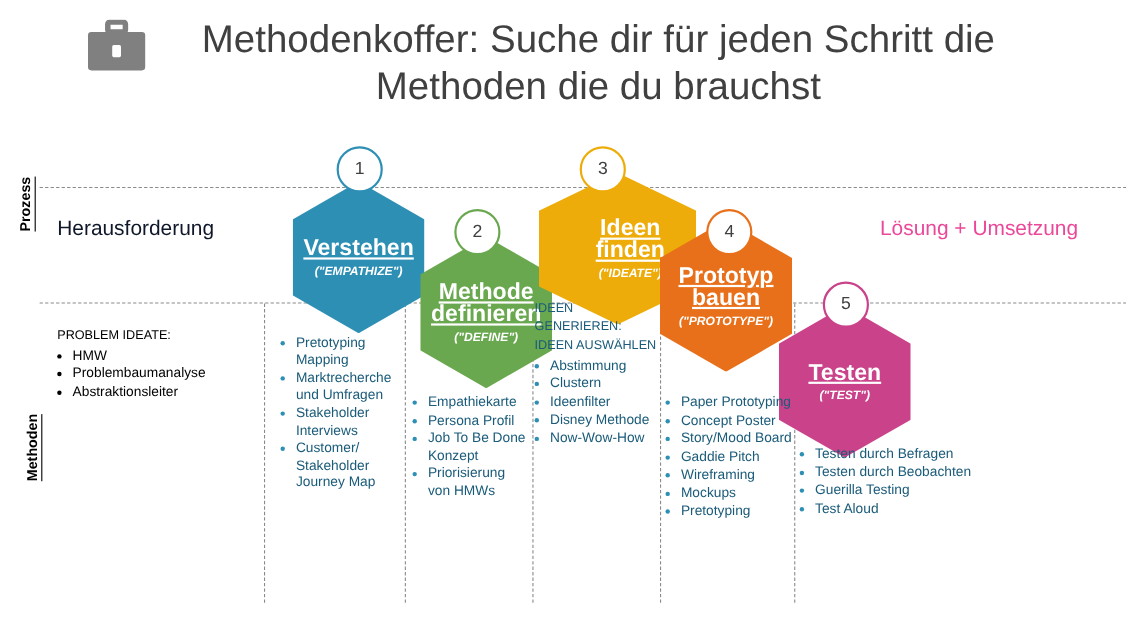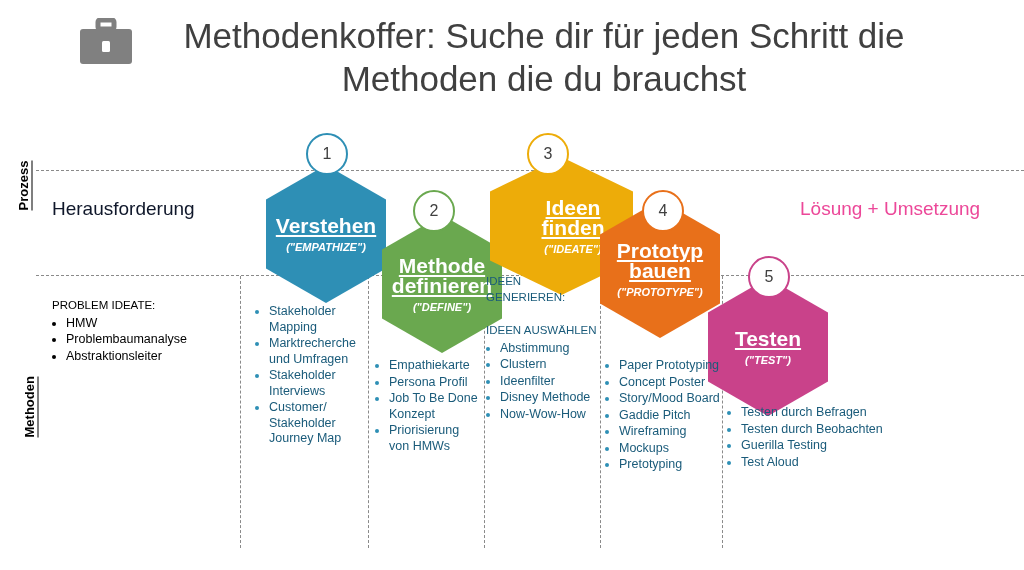--- a/index.html
+++ b/index.html
@@ -263,39 +263,39 @@
   <div class="mhead">PROBLEM IDEATE:</div>
   <ul>
     <li>HMW</li>
     <li>Problembaumanalyse</li>
     <li>Abstraktionsleiter</li>
   </ul>
 </div>
 
 <div class="mcol col-1" style="left:255px; top:304px; width:108px;">
   <ul>
-    <li>Stakeholder Mapping</li>
+    <li>Pretotyping Mapping</li>
     <li>Marktrecherche und Umfragen</li>
     <li>Stakeholder Interviews</li>
     <li>Customer/ Stakeholder Journey Map</li>
   </ul>
 </div>
 
 <div class="mcol col-1" style="left:375px; top:358px; width:105px;">
   <ul>
     <li>Empathiekarte</li>
     <li>Persona Profil</li>
     <li>Job To Be Done Konzept</li>
     <li>Priorisierung von HMWs</li>
   </ul>
 </div>
 
 <div class="mcol col-1" style="left:486px; top:274px; width:112px;">
   <div class="mhead">IDEEN GENERIEREN:</div>
-  <div class="mhead" style="margin-top:18px;">IDEEN AUSWÄHLEN</div>
+  <div class="mhead" style="margin-top:2px;">IDEEN AUSWÄHLEN</div>
   <ul>
     <li>Abstimmung</li>
     <li>Clustern</li>
     <li>Ideenfilter</li>
     <li>Disney Methode</li>
     <li>Now-Wow-How</li>
 
   </ul>
 </div>
 

